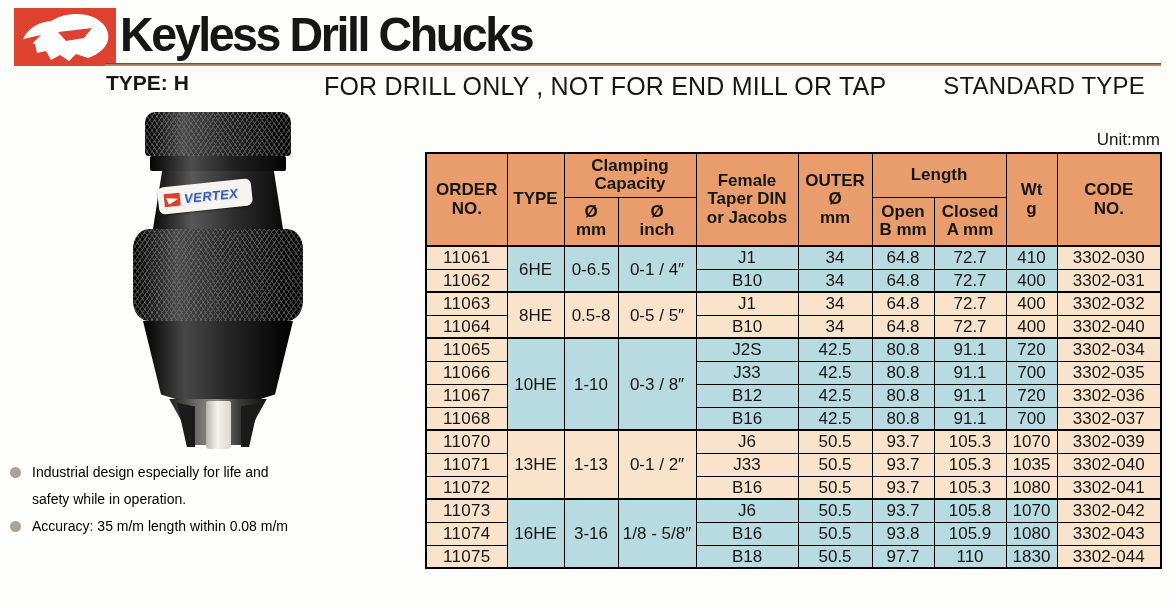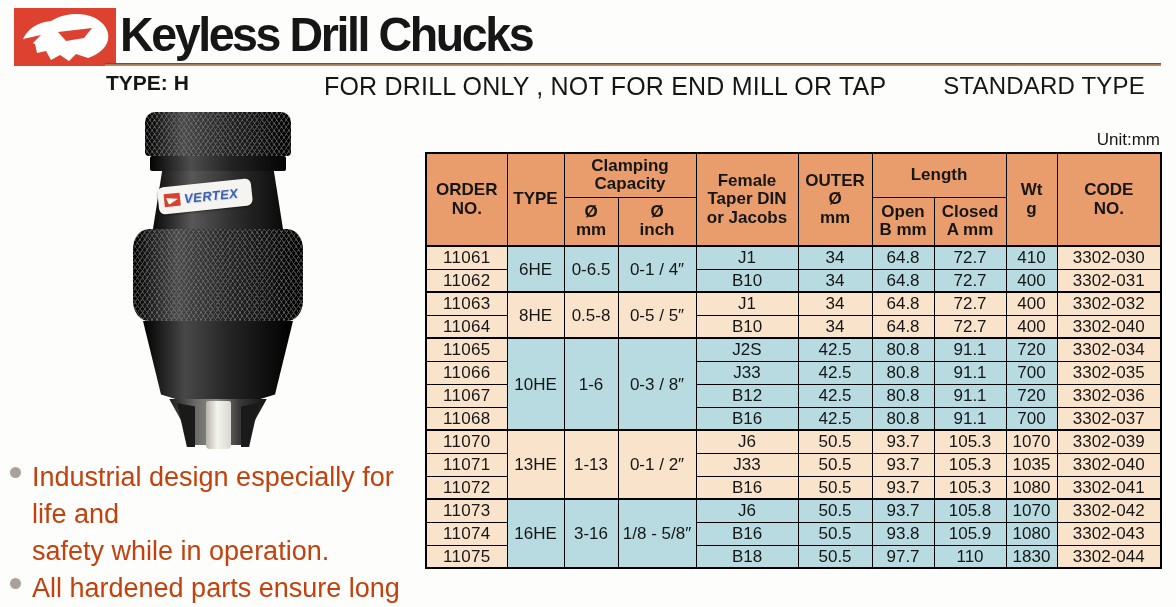--- a/index.html
+++ b/index.html
@@ -62,22 +62,22 @@
           clip-path:polygon(4% 0,96% 0,72% 100%,28% 100%); }
   .jaw-left  { left:44px; top:291px; width:18px; height:44px; background:#1a1a1a;
           clip-path:polygon(0 0,100% 8%,100% 100%,55% 100%); }
   .jaw-right { left:108px; top:291px; width:18px; height:44px; background:#1a1a1a;
           clip-path:polygon(0 8%,100% 0,45% 100%,0 100%); }
   .center-pin { left:73px; top:289px; width:25px; height:48px; border-radius:2px 2px 4px 4px;
           background:linear-gradient(90deg,#b5b3ab,#f4f3ee 45%,#d9d7cf); }
 
   
   .notes { left:8px; top:459px; width:424px; }
-  .note-item { position:relative; padding-left:24px; font-size:27px; line-height:37px;
-               white-space:pre-line; color:#c2410c; }
+  .note-item { position:relative; padding-left:24px; font-size:14px; line-height:27px;
+               white-space:pre-line; color:#000000; }
   .note-item::before { content:''; position:absolute; left:2px; top:8px; width:11px; height:11px;
                border-radius:50%; background:#a9a29a; }
 
   
   .table-wrap { left:425px; top:152px; }
   table { border-collapse:collapse; border:2px solid #000; table-layout:fixed; width:735px; }
   th,td { border:1px solid #000; text-align:center; vertical-align:middle; padding:0 1px;
           overflow:hidden; }
   thead th { background:#ea9d6c; font-size:17px; font-weight:bold; line-height:1.06;
           white-space:pre-line; }
@@ -117,22 +117,20 @@
   <div class="lower-body"></div>
   <div class="nose"></div>
   <div class="jaw-left"></div>
   <div class="jaw-right"></div>
   <div class="center-pin"></div>
 </div>
 
 <div class="abs notes">
   <div class="note-item">Industrial design especially for life and
 safety while in operation.</div>
-  <div class="note-item">All hardened parts ensure long term for
-milling machines and drilling.</div>
   <div class="note-item">Accuracy: 35 m/m length within 0.08 m/m</div>
 </div>
 
 <div class="abs table-wrap">
   <table id="spec-table">
     <colgroup>
       <col style="width:81px">
         <col style="width:57px">
         <col style="width:54px">
         <col style="width:78px">
@@ -216,21 +214,21 @@
           <td class="mid">64.8</td>
           <td class="mid">72.7</td>
           <td class="mid">400</td>
           <td class="cream">3302-040</td>
         </tr>
       </tbody>
       <tbody class="group hl">
         <tr class="gstart">
           <td class="cream bold">11065</td>
           <td rowspan="4" class="mid">10HE</td>
-          <td rowspan="4" class="mid">1-6</td>
+          <td rowspan="4" class="mid">1-10</td>
           <td rowspan="4" class="mid">0-3 / 8″</td>
           <td class="mid">J2S</td>
           <td class="mid">42.5</td>
           <td class="mid">80.8</td>
           <td class="mid">91.1</td>
           <td class="mid">720</td>
           <td class="cream">3302-034</td>
         </tr>
         <tr>
           <td class="cream bold">11066</td>

